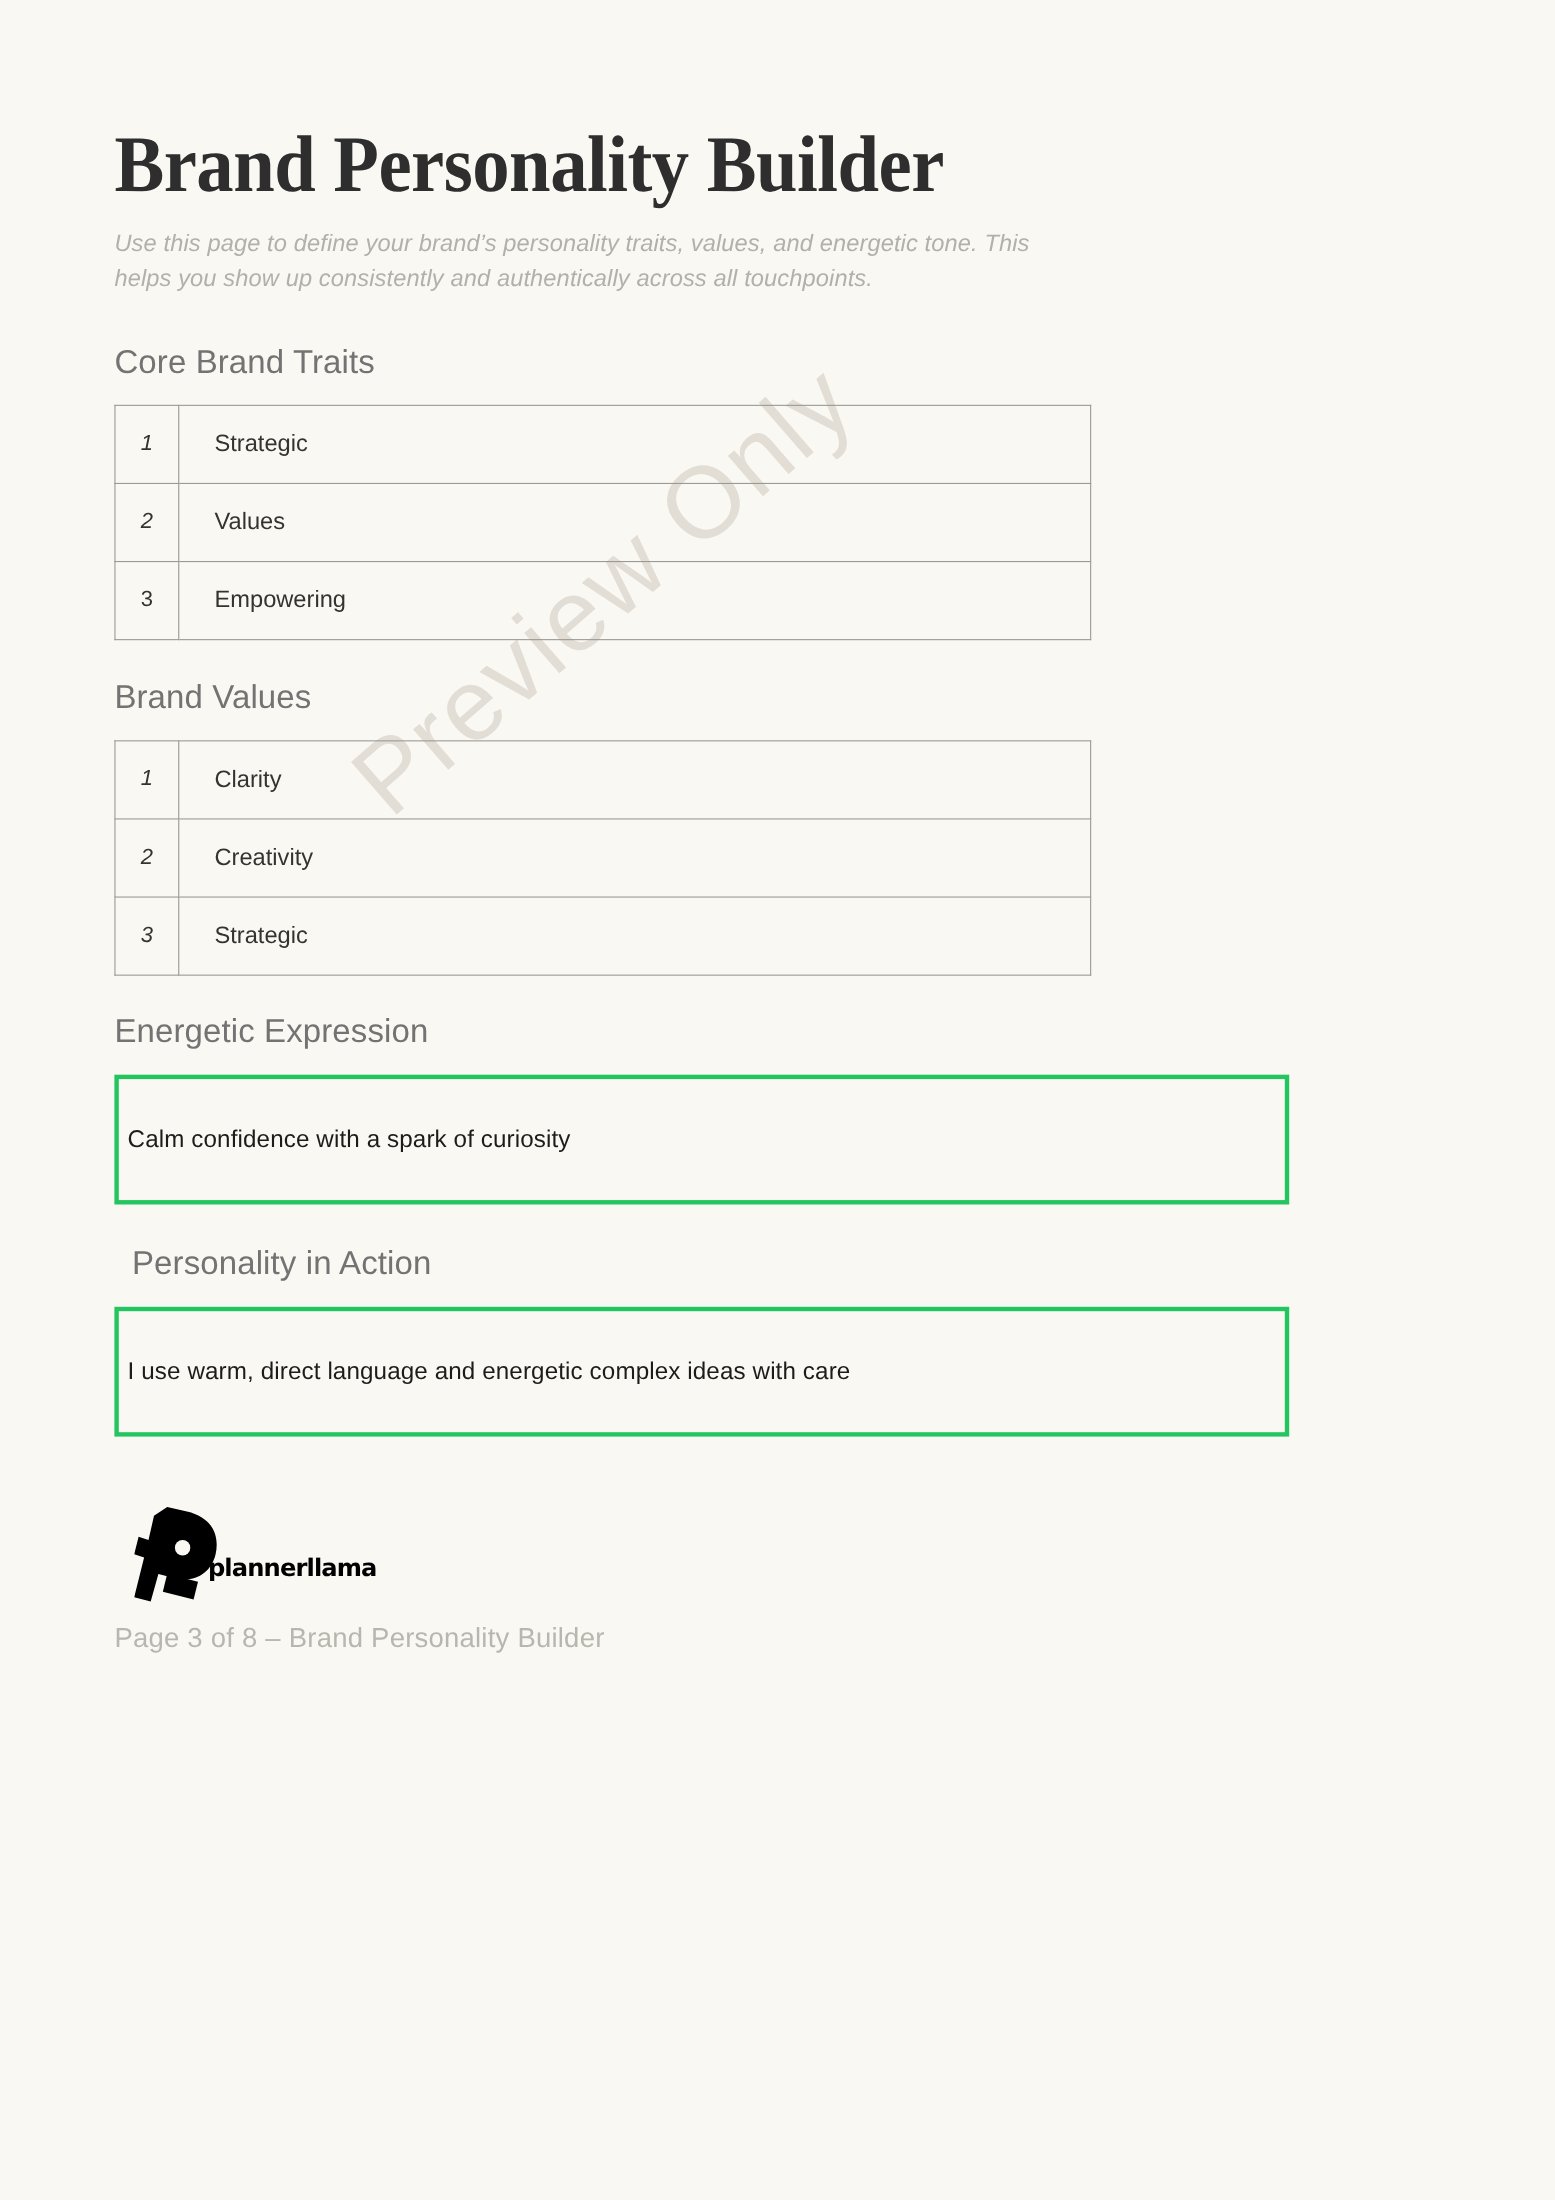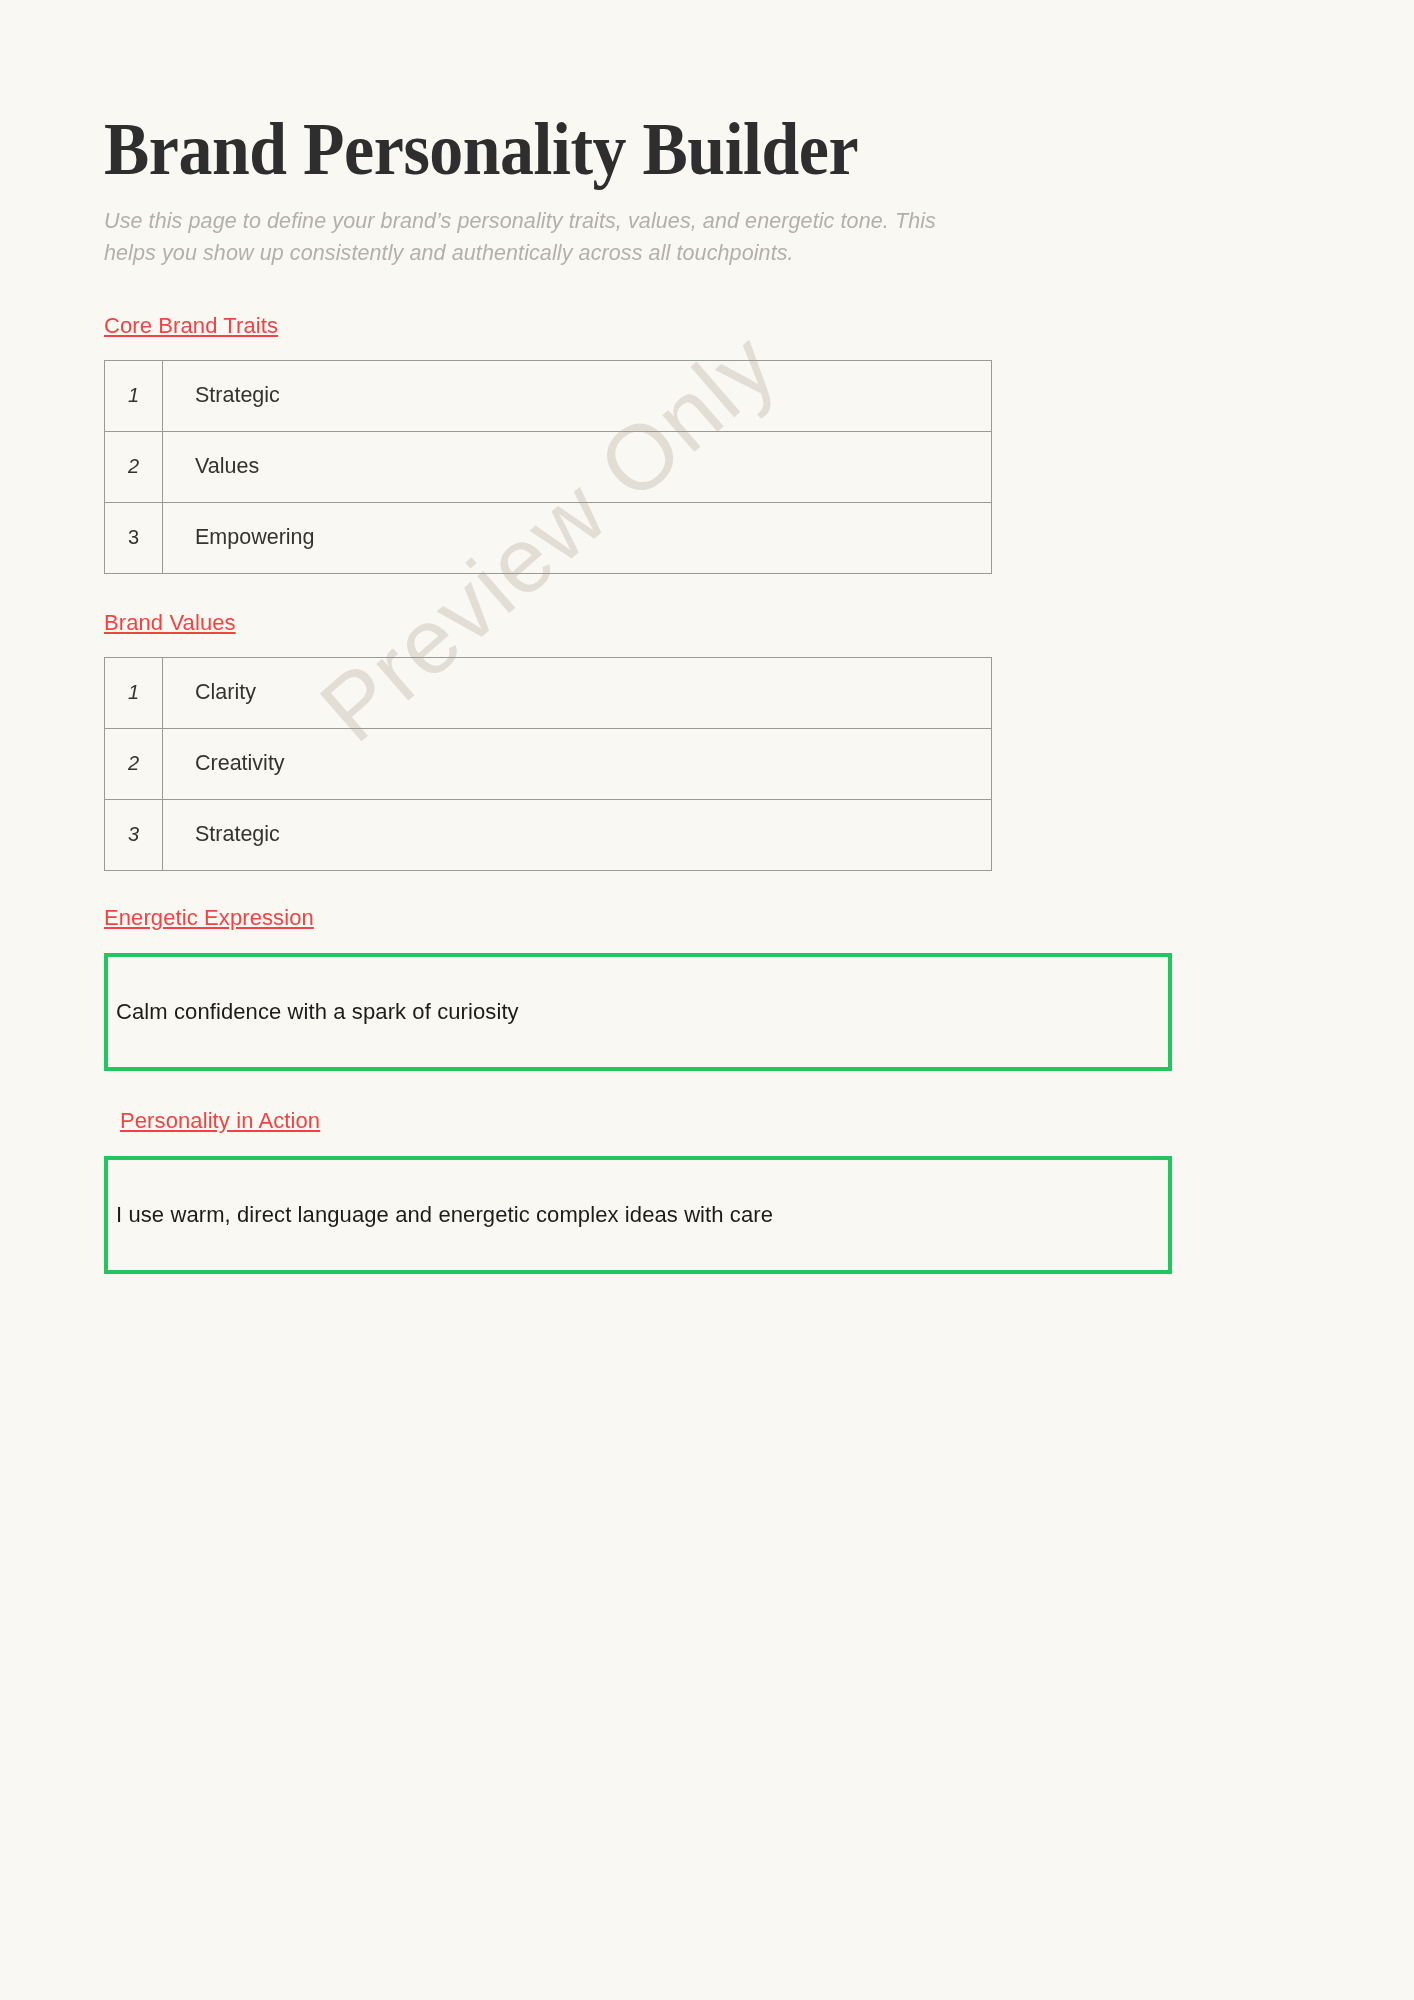--- a/index.html
+++ b/index.html
@@ -73,24 +73,23 @@
     width: 855px;
     font-family: "Liberation Sans", sans-serif;
     font-style: italic;
     font-size: 21.5px;
     line-height: 1.5;
     color: #b3b0a9;
     letter-spacing: 0.1px;
   }
 
   .section-label {
-    font-size: 22px;
-    color: #ef4444;
+    font-size: 30px;
+    color: #737373;
     letter-spacing: 0.1px;
-    text-decoration: underline;
   }
 
   
   .lbl-traits   { margin-top: 43px; }
   .lbl-values   { margin-top: 36px; }
   .lbl-energy   { margin-top: 34px; }
   .lbl-action   { margin-top: 37px; margin-left: 16px; }
 
   
   table.grid {
@@ -230,15 +229,31 @@
     <div class="textbox">
       <div class="tb-text">Calm confidence with a spark of curiosity</div>
     </div>
 
     <div class="section-label lbl-action">Personality in Action</div>
 
     <div class="textbox">
       <div class="tb-text">I use warm, direct language and energetic complex ideas with care</div>
     </div>
 
+    <div class="footer-block">
+
+      <div class="logo">
+        <svg class="logo-mark" viewBox="0 0 84 90">
+          <g fill="#000000">
+
+            <path d="M30 2 L48 6 C70 11 78 27 74 45 C70 62 55 71 38 67 L22 63 L15 88 L0 84 L9 48 L0 45 L4 29 L13 32 L18 10 Z"></path>
+            <path d="M30 63 L58 70 L54 86 L26 79 Z"></path>
+          </g>
+          <circle cx="44" cy="39" r="7" fill="#faf8f3"></circle>
+        </svg>
+        <div class="logo-word">plannerllama</div>
+      </div>
+
+      <div class="page-note">Page 3 of 8 – Brand Personality Builder</div>
+    </div>
 
   </div>
 </div>
 
 </body></html>

